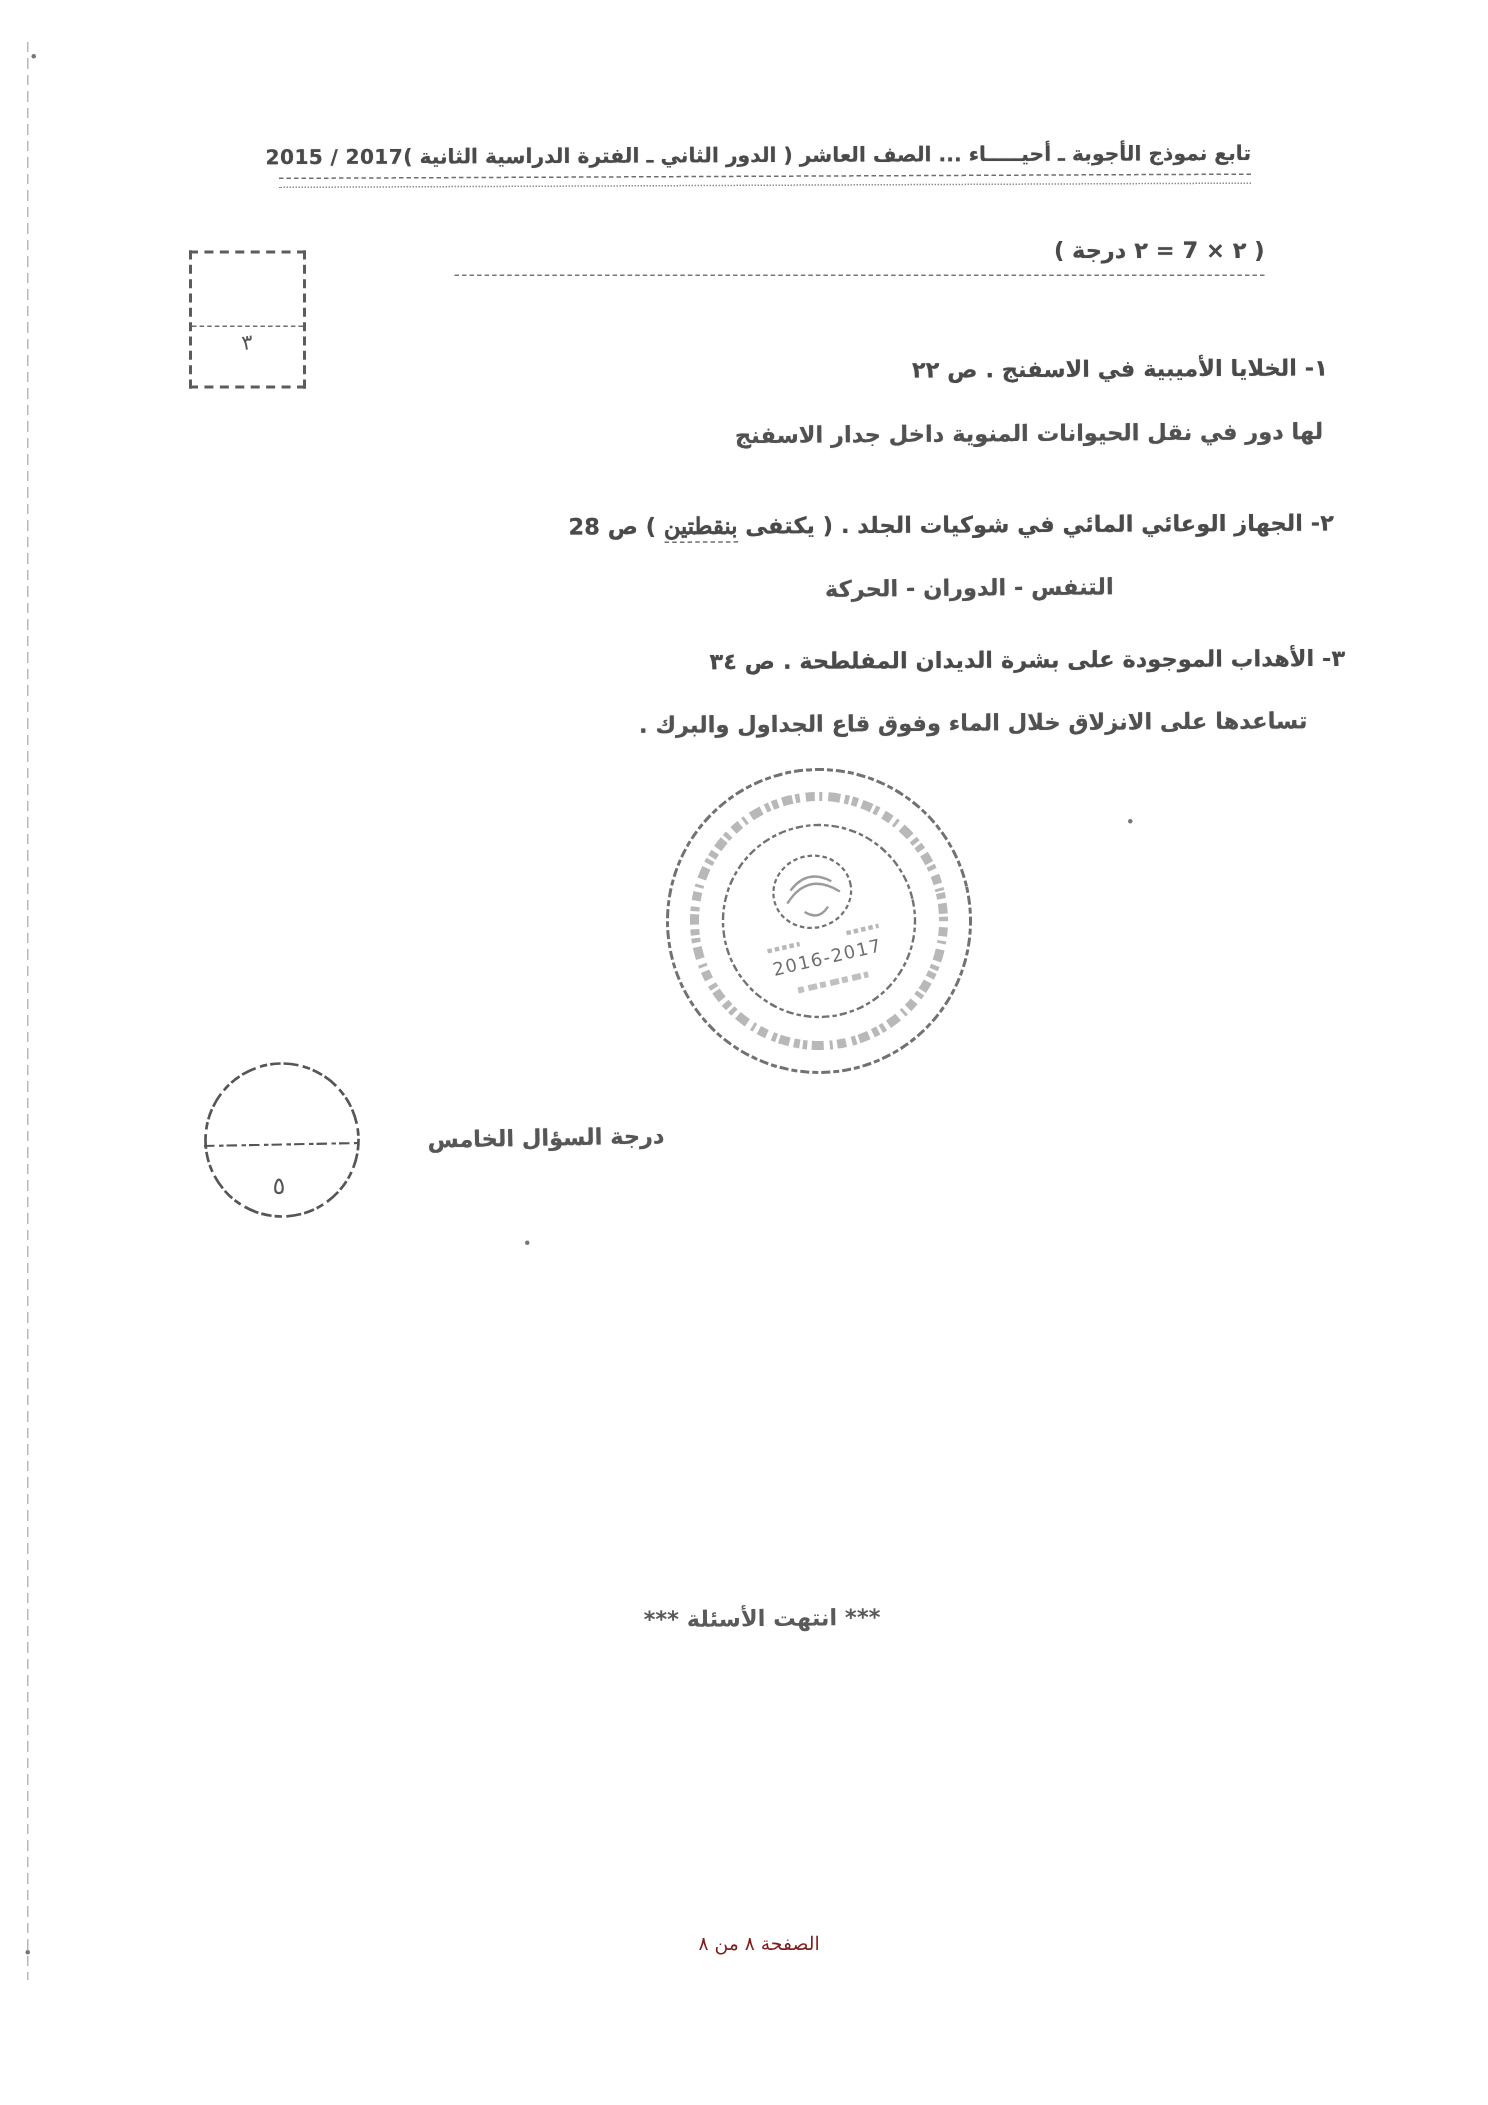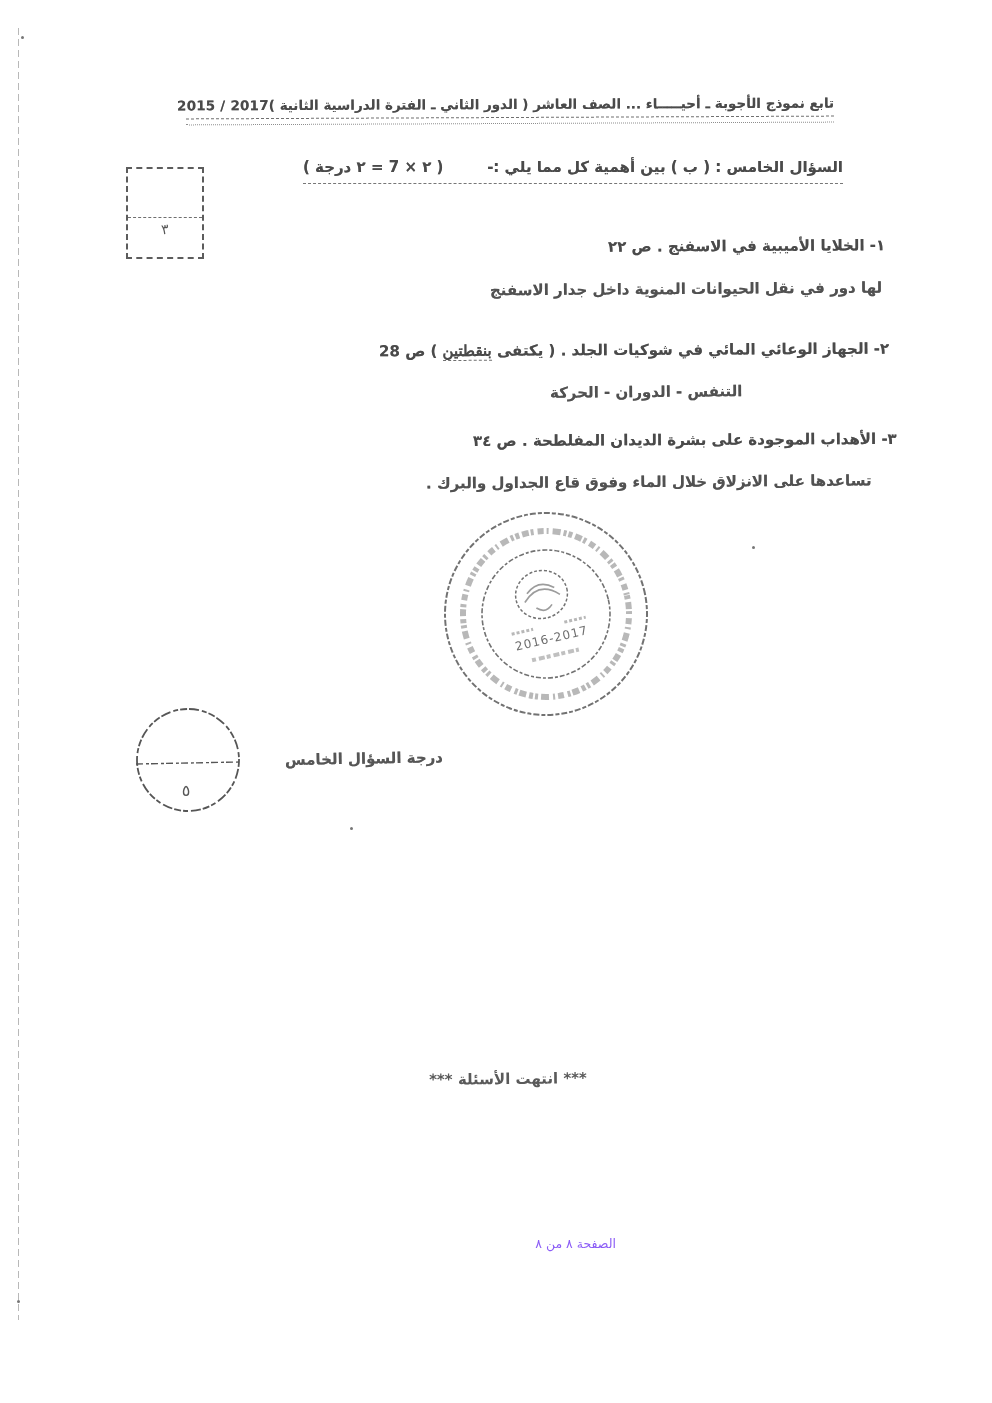--- a/index.html
+++ b/index.html
@@ -77,22 +77,22 @@
     position:absolute;left:243px;top:750px;width:200px;
     font-size:15px;font-weight:bold;color:#565656;text-align:right;
     transform:rotate(-1deg);
   }
 
   #end-note{
     position:absolute;left:368px;top:1070px;width:280px;text-align:center;
     font-size:15px;font-weight:bold;color:#5a5a5a;transform:rotate(-.6deg);
   }
   #page-footer{
-    position:absolute;left:396px;top:1236px;width:220px;text-align:right;
-    font-size:12.5px;color:#8b5cf6;
+    position:absolute;left:396px;top:1288px;width:220px;text-align:center;
+    font-size:12.5px;color:#7f1d1d;
   }
 </style>
 </head>
 <body>
 
 <div id="page">
 
   <div id="scan-edge"></div>
   <div class="speck" style="left:21px;top:36px;width:3px;height:3px;"></div>
   <div class="speck" style="left:752px;top:546px;width:3px;height:3px;"></div>
@@ -104,21 +104,20 @@
     <span class="nowrap">2017 / 2015</span>
   </div>
   <div id="header-underline"></div>
 
   <div id="score-box">
     <div class="divider"></div>
     <div class="mark">٣</div>
   </div>
 
   <div id="question-line" class="rtl ink">
-    <span class="nowrap">السؤال الخامس : ( ب ) بين أهمية كل مما يلي :-</span>
     <span class="nowrap">( ٢ × 7 = ٢ درجة )</span>
   </div>
   <div id="question-underline"></div>
 
   <div class="item-heading rtl ink nowrap" style="right:107px;top:237px;transform:rotate(-.3deg);">١- الخلايا الأميبية في الاسفنج  .  ص ٢٢</div>
   <div class="item-answer rtl ink nowrap" style="right:110px;top:280px;transform:rotate(-.4deg);">لها دور في نقل الحيوانات المنوية داخل جدار الاسفنج</div>
 
   <div class="item-heading rtl ink nowrap" style="right:103px;top:341px;transform:rotate(-.3deg);">
     <span>٢- الجهاز الوعائي المائي  في شوكيات الجلد  . (  يكتفى </span><span class="u-dotted">بنقطتين</span><span>  ) ص 28</span>
   </div>

